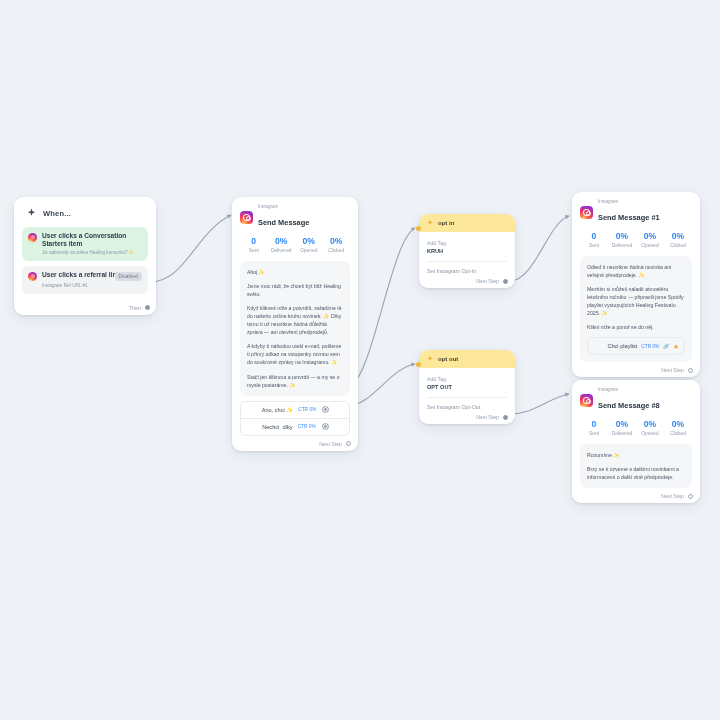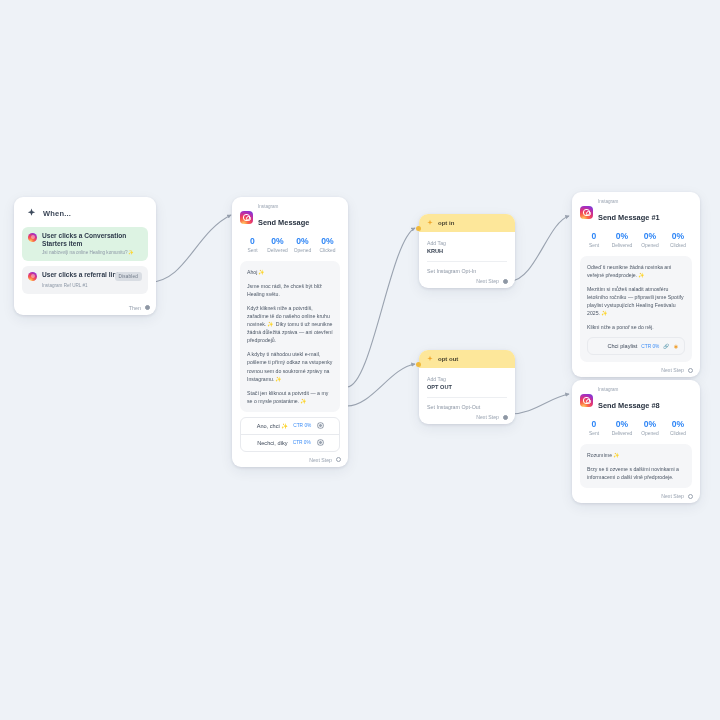--- a/index.html
+++ b/index.html
@@ -83,21 +83,21 @@
   .spark { width: 8px; height: 8px; color: #f0a62a; }
   .act-body { padding: 8px 8px 14px 8px; }
   .act-lbl { font-size: 5.2px; color: #98a2b0; line-height: 1.4; }
   .act-val { font-size: 5.6px; color: #333e4e; font-weight: 600; margin-top: 1px; }
   .act-div { height: 1px; background: #edeff2; margin: 7px 0 6px; }
   .act-note { font-size: 5.3px; color: #8d97a5; }
   .act-in-port { position: absolute; left: -3px; top: 12px; width: 5px; height: 5px;
                  border-radius: 50%; background: #f0b93c; }
 
   
-  #n-main  { left: 232px; top: 197px; width: 116px; }
+  #n-main  { left: 232px; top: 197px; width: 126px; }
   #n-optin { left: 419px; top: 214px; }
   #n-optout{ left: 419px; top: 350px; }
   #n-msg1  { left: 572px; top: 192px; width: 128px; }
   #n-msg7  { left: 572px; top: 380px; width: 128px; }
 </style>
 </head>
 <body>
 
 <div id="canvas">
 

